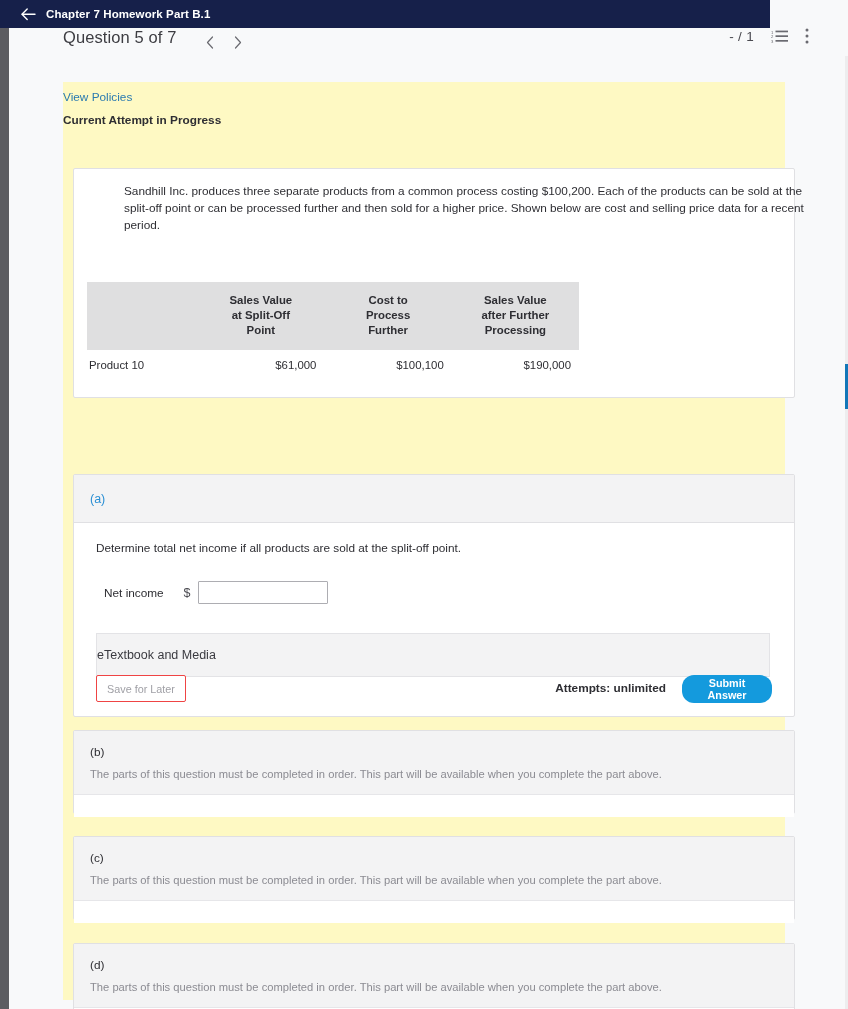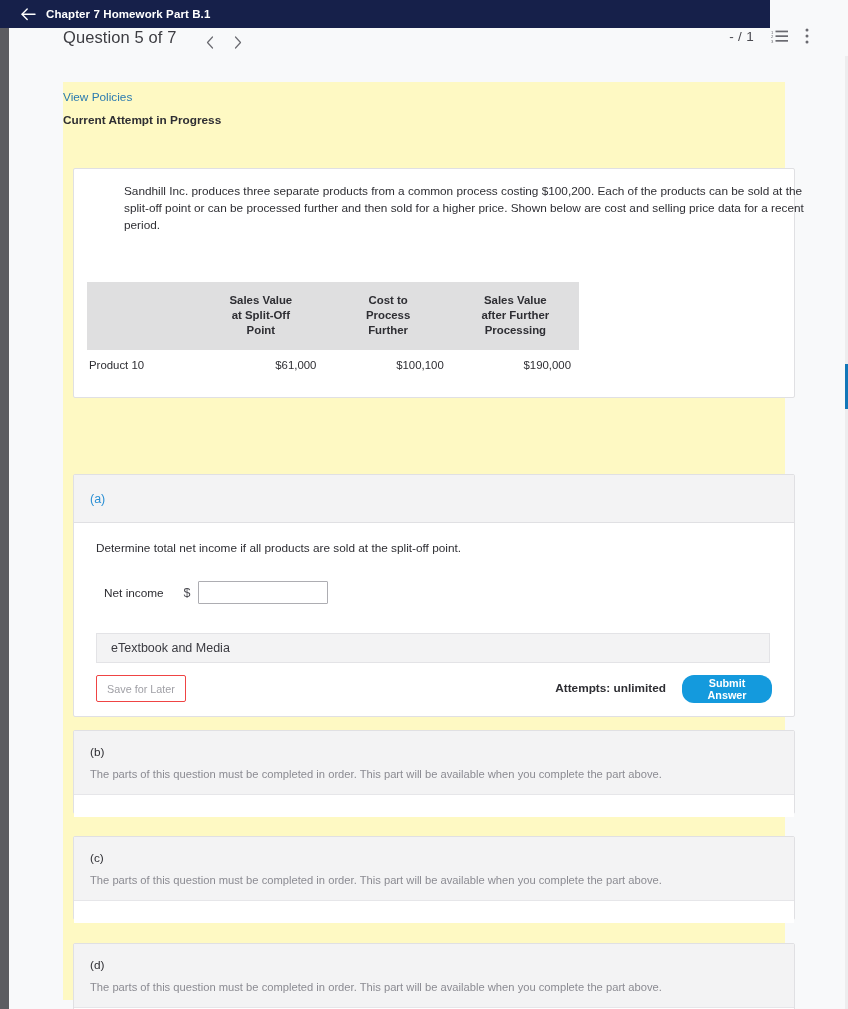--- a/index.html
+++ b/index.html
@@ -191,25 +191,24 @@
     border-radius: 1px;
     background: #ffffff;
     font-family: "Liberation Sans", sans-serif;
     font-size: 12px;
     padding: 0 5px;
     outline: none;
   }
 
   .etextbook {
     position: absolute; left: 22px; top: 110px;
-    width: 674px; height: 30px;
+    width: 674px; height: 44px;
     background: #f3f3f4;
     border: 1px solid #e3e3e6;
     display: flex; align-items: center;
-    padding-left: 14px;
     font-size: 12.5px;
     color: #3a3a40;
     cursor: pointer;
   }
 
   .btn-save {
     position: absolute; left: 22px; top: 152px;
     width: 90px; height: 27px;
     background: #ffffff;
     border: 1px solid #ef4444;

